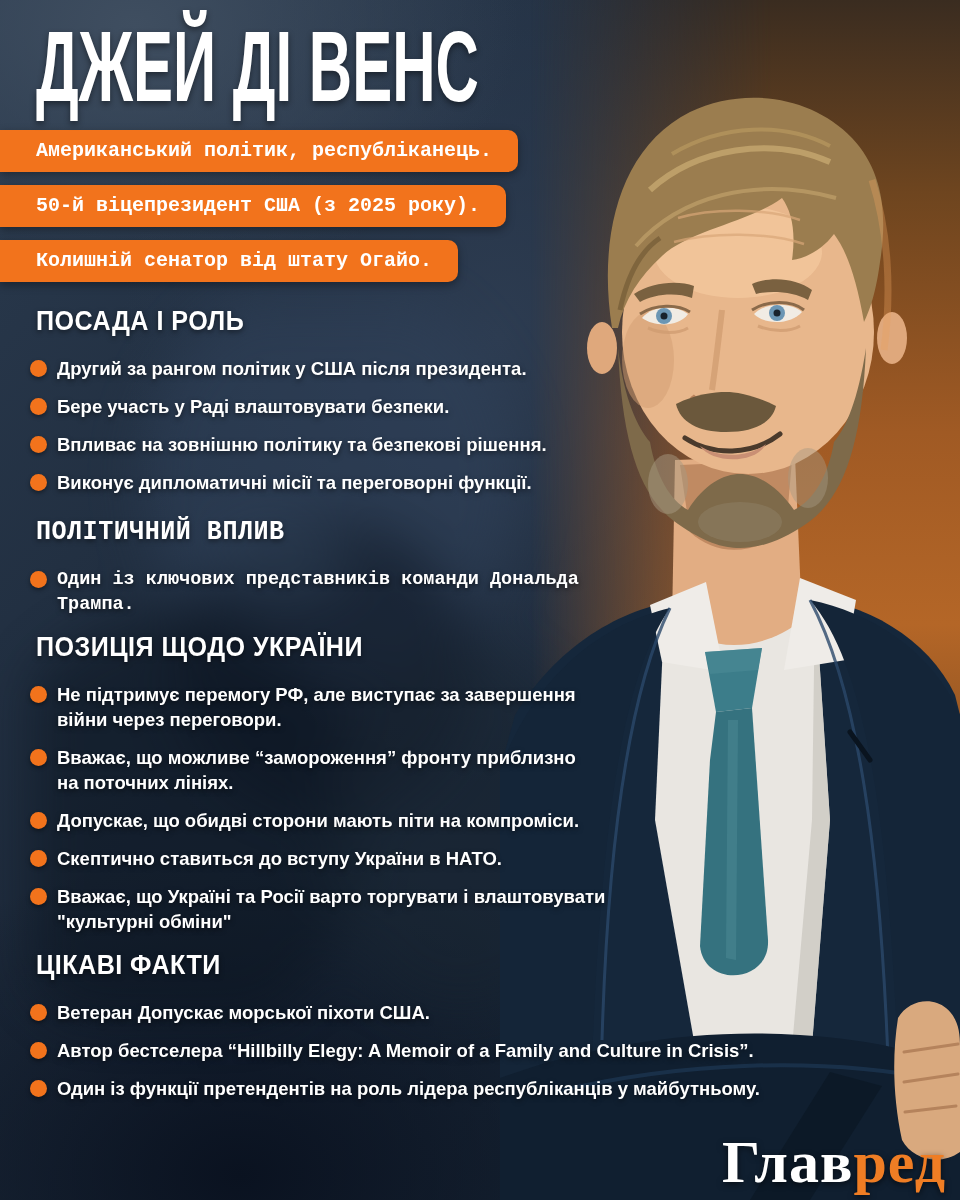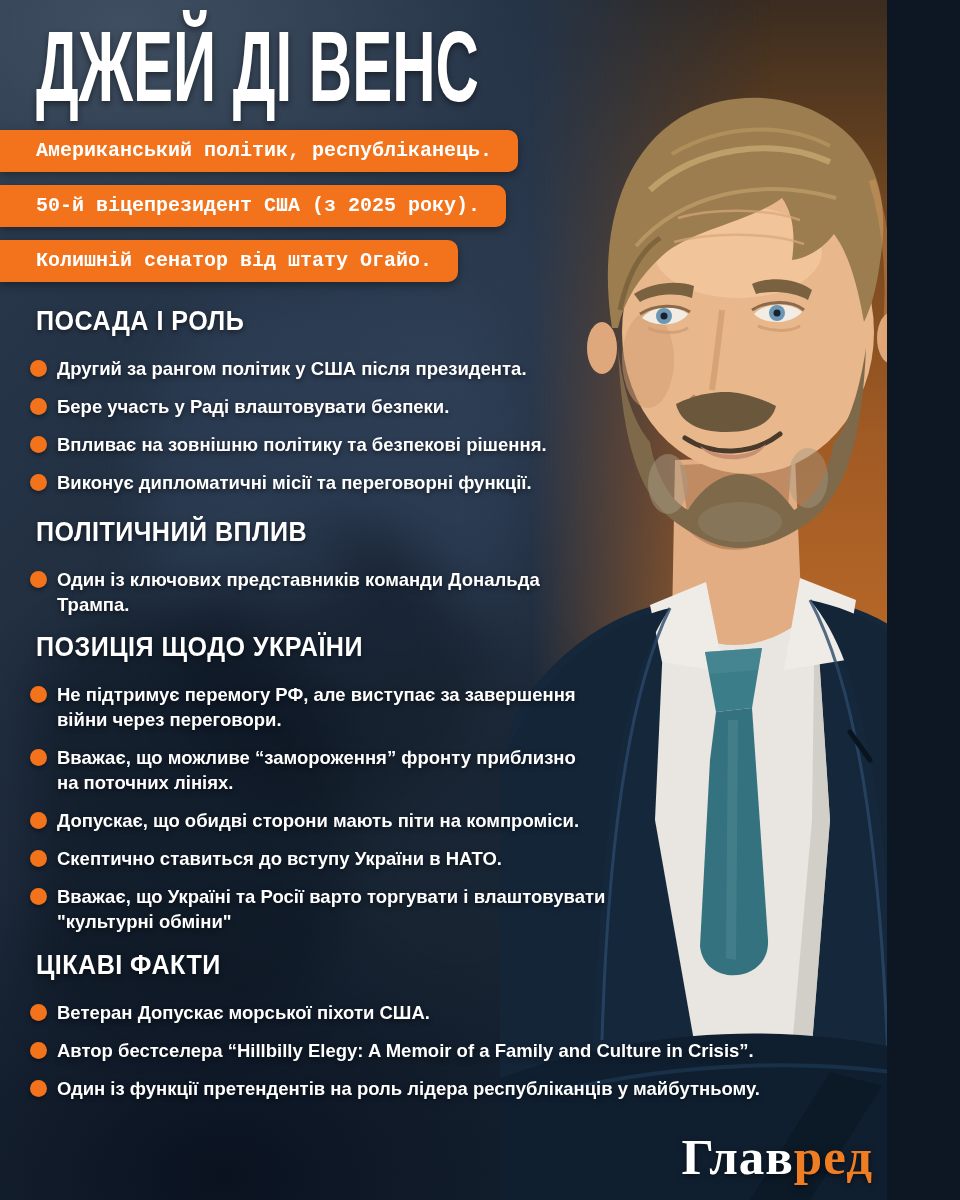--- a/index.html
+++ b/index.html
@@ -1,17 +1,17 @@
 <!DOCTYPE html>
 <html><head>
 <meta charset="utf-8">
 <style>
   html,body{margin:0;padding:0;background:#0d1623;}
   .poster{
-    position:relative;width:887px;height:1200px;overflow:hidden;
+    position:relative;width:960px;height:1200px;overflow:hidden;
     font-family:"Liberation Sans", sans-serif;
     background:
       radial-gradient(ellipse 620px 420px at 14% 2%, #3f4e60 0%, rgba(63,78,96,0) 62%),
       radial-gradient(ellipse 540px 640px at 52% 28%, #2d3c51 0%, rgba(45,60,81,0) 70%),
       radial-gradient(ellipse 700px 500px at 25% 98%, #0a1220 0%, rgba(10,18,32,0) 65%),
       linear-gradient(135deg, #2b3b4f 0%, #1d2a3b 45%, #13202f 100%);
   }
   
   .ghost-face{position:absolute;left:30px;top:300px;width:560px;height:720px;filter:blur(26px);opacity:.85;}
   .warm-glow{
@@ -29,21 +29,21 @@
     display:inline-block;transform:scaleX(.60);transform-origin:left top;white-space:nowrap;
     text-shadow:0 3px 8px rgba(0,0,0,.45);
   }
   .badges{margin-top:14px;font-family:Liberation Mono, monospace;}
   .badge{
     width:fit-content;background:#f2731c;color:#fff;font-weight:bold;font-size:20px;line-height:24px;
     padding:9px 26px 9px 36px;border-radius:0 10px 10px 0;margin-bottom:13px;
     box-shadow:0 3px 8px rgba(0,0,0,.35);
   }
   .section{margin-left:36px;}
-  .s1{margin-top:22px;} .s2{margin-top:20px;} .s3{margin-top:12px;} .s4{margin-top:14px;}
+  .s1{margin-top:22px;} .s2{margin-top:20px;font-family:Liberation Mono, monospace;} .s3{margin-top:12px;} .s4{margin-top:14px;}
   .section h2{
     margin:0 0 10px 0;font-size:27px;line-height:34px;font-weight:bold;letter-spacing:.5px;
     display:inline-block;transform:scaleX(.93);transform-origin:left top;white-space:nowrap;
     text-shadow:0 2px 6px rgba(0,0,0,.5);
   }
   .section ul{list-style:none;margin:0;padding:0;}
   .section li{display:flex;align-items:flex-start;margin-bottom:13px;margin-top:8px;}
   .dot{
     flex:0 0 auto;width:17px;height:17px;border-radius:50%;background:#f2731c;
     margin:4px 10px 0 -6px;box-shadow:0 2px 4px rgba(0,0,0,.4);
@@ -51,21 +51,21 @@
   .item-text{
     font-size:18.5px;line-height:25px;font-weight:bold;white-space:pre-line;
     text-shadow:0 2px 5px rgba(0,0,0,.55);
   }
   .s1 .item-text,.s2 .item-text{max-width:540px;}
   .s3 .item-text{max-width:560px;}
   .s4 .item-text{max-width:830px;}
   
   .logo{
     position:absolute;right:14px;top:1128px;z-index:6;
-    font-family:"Liberation Serif", serif;font-weight:bold;font-size:51px;letter-spacing:1px;
+    font-family:"Liberation Serif", serif;font-weight:bold;font-size:60px;letter-spacing:1px;
     text-shadow:0 2px 6px rgba(0,0,0,.6);white-space:nowrap;
   }
   .logo .lw{color:#ffffff;}
   .logo .lo{color:#ef7d24;}
 </style>
 </head>
 <body>
 
 <div class="poster">
 

